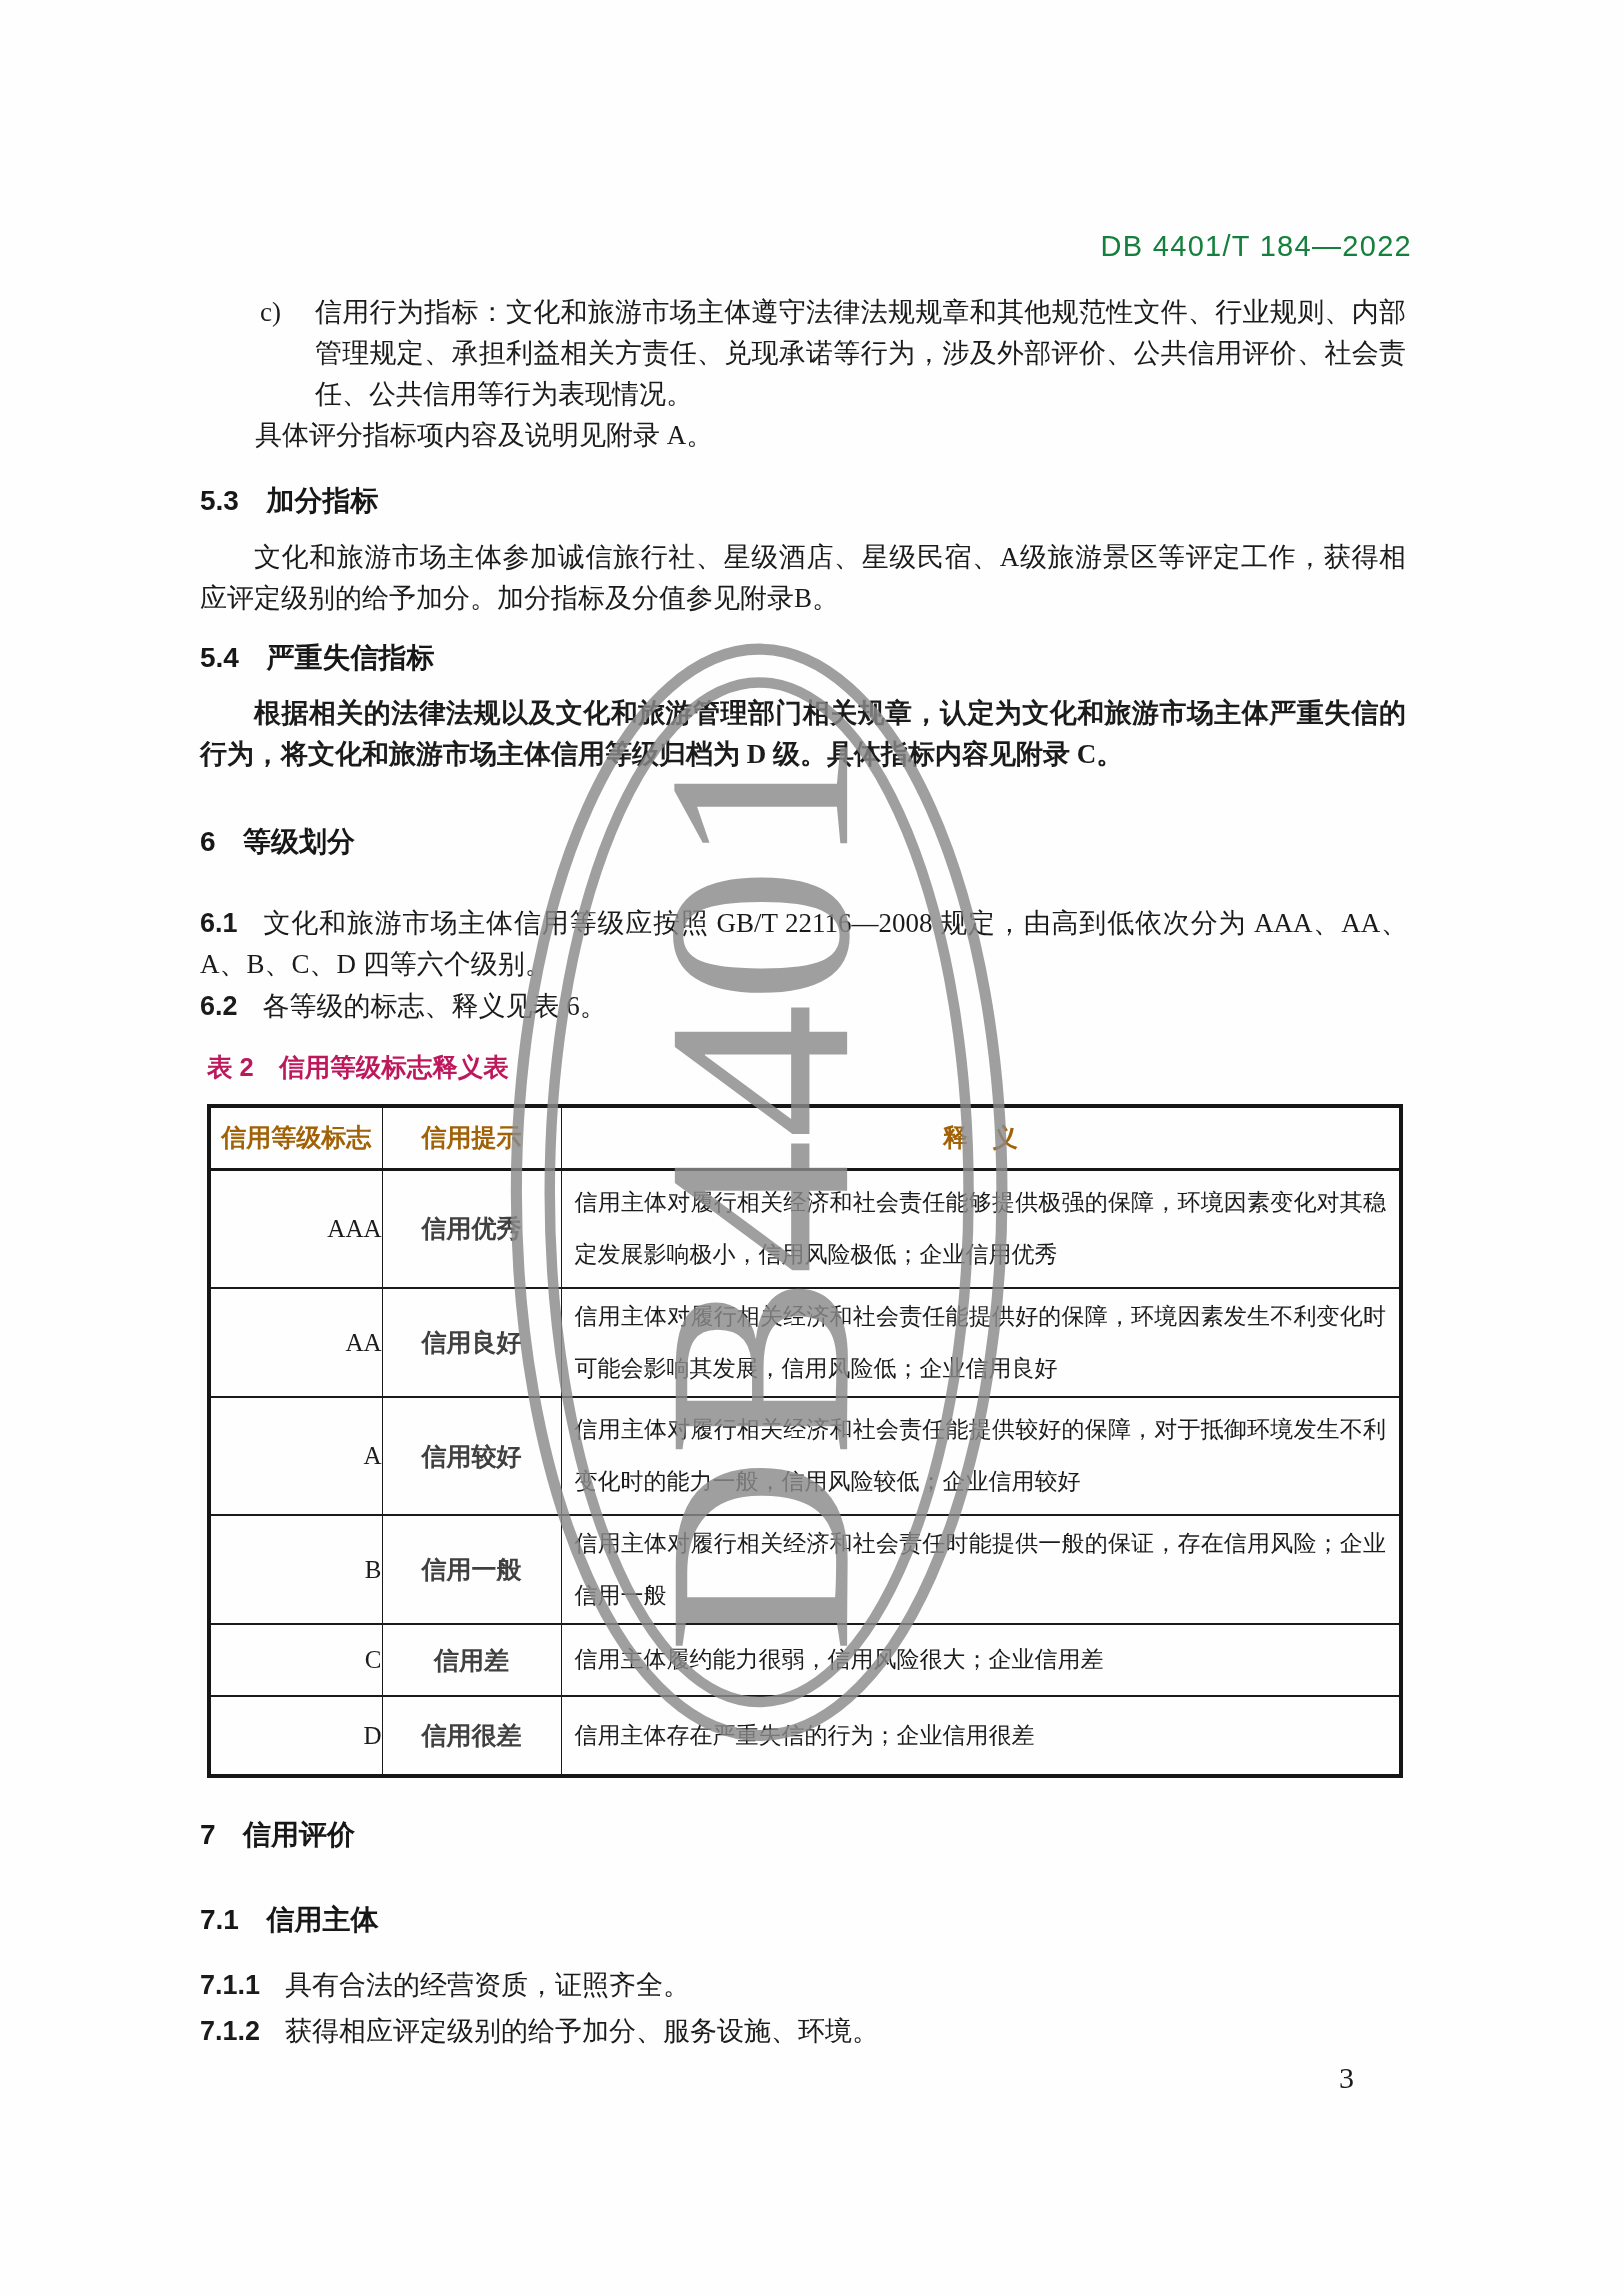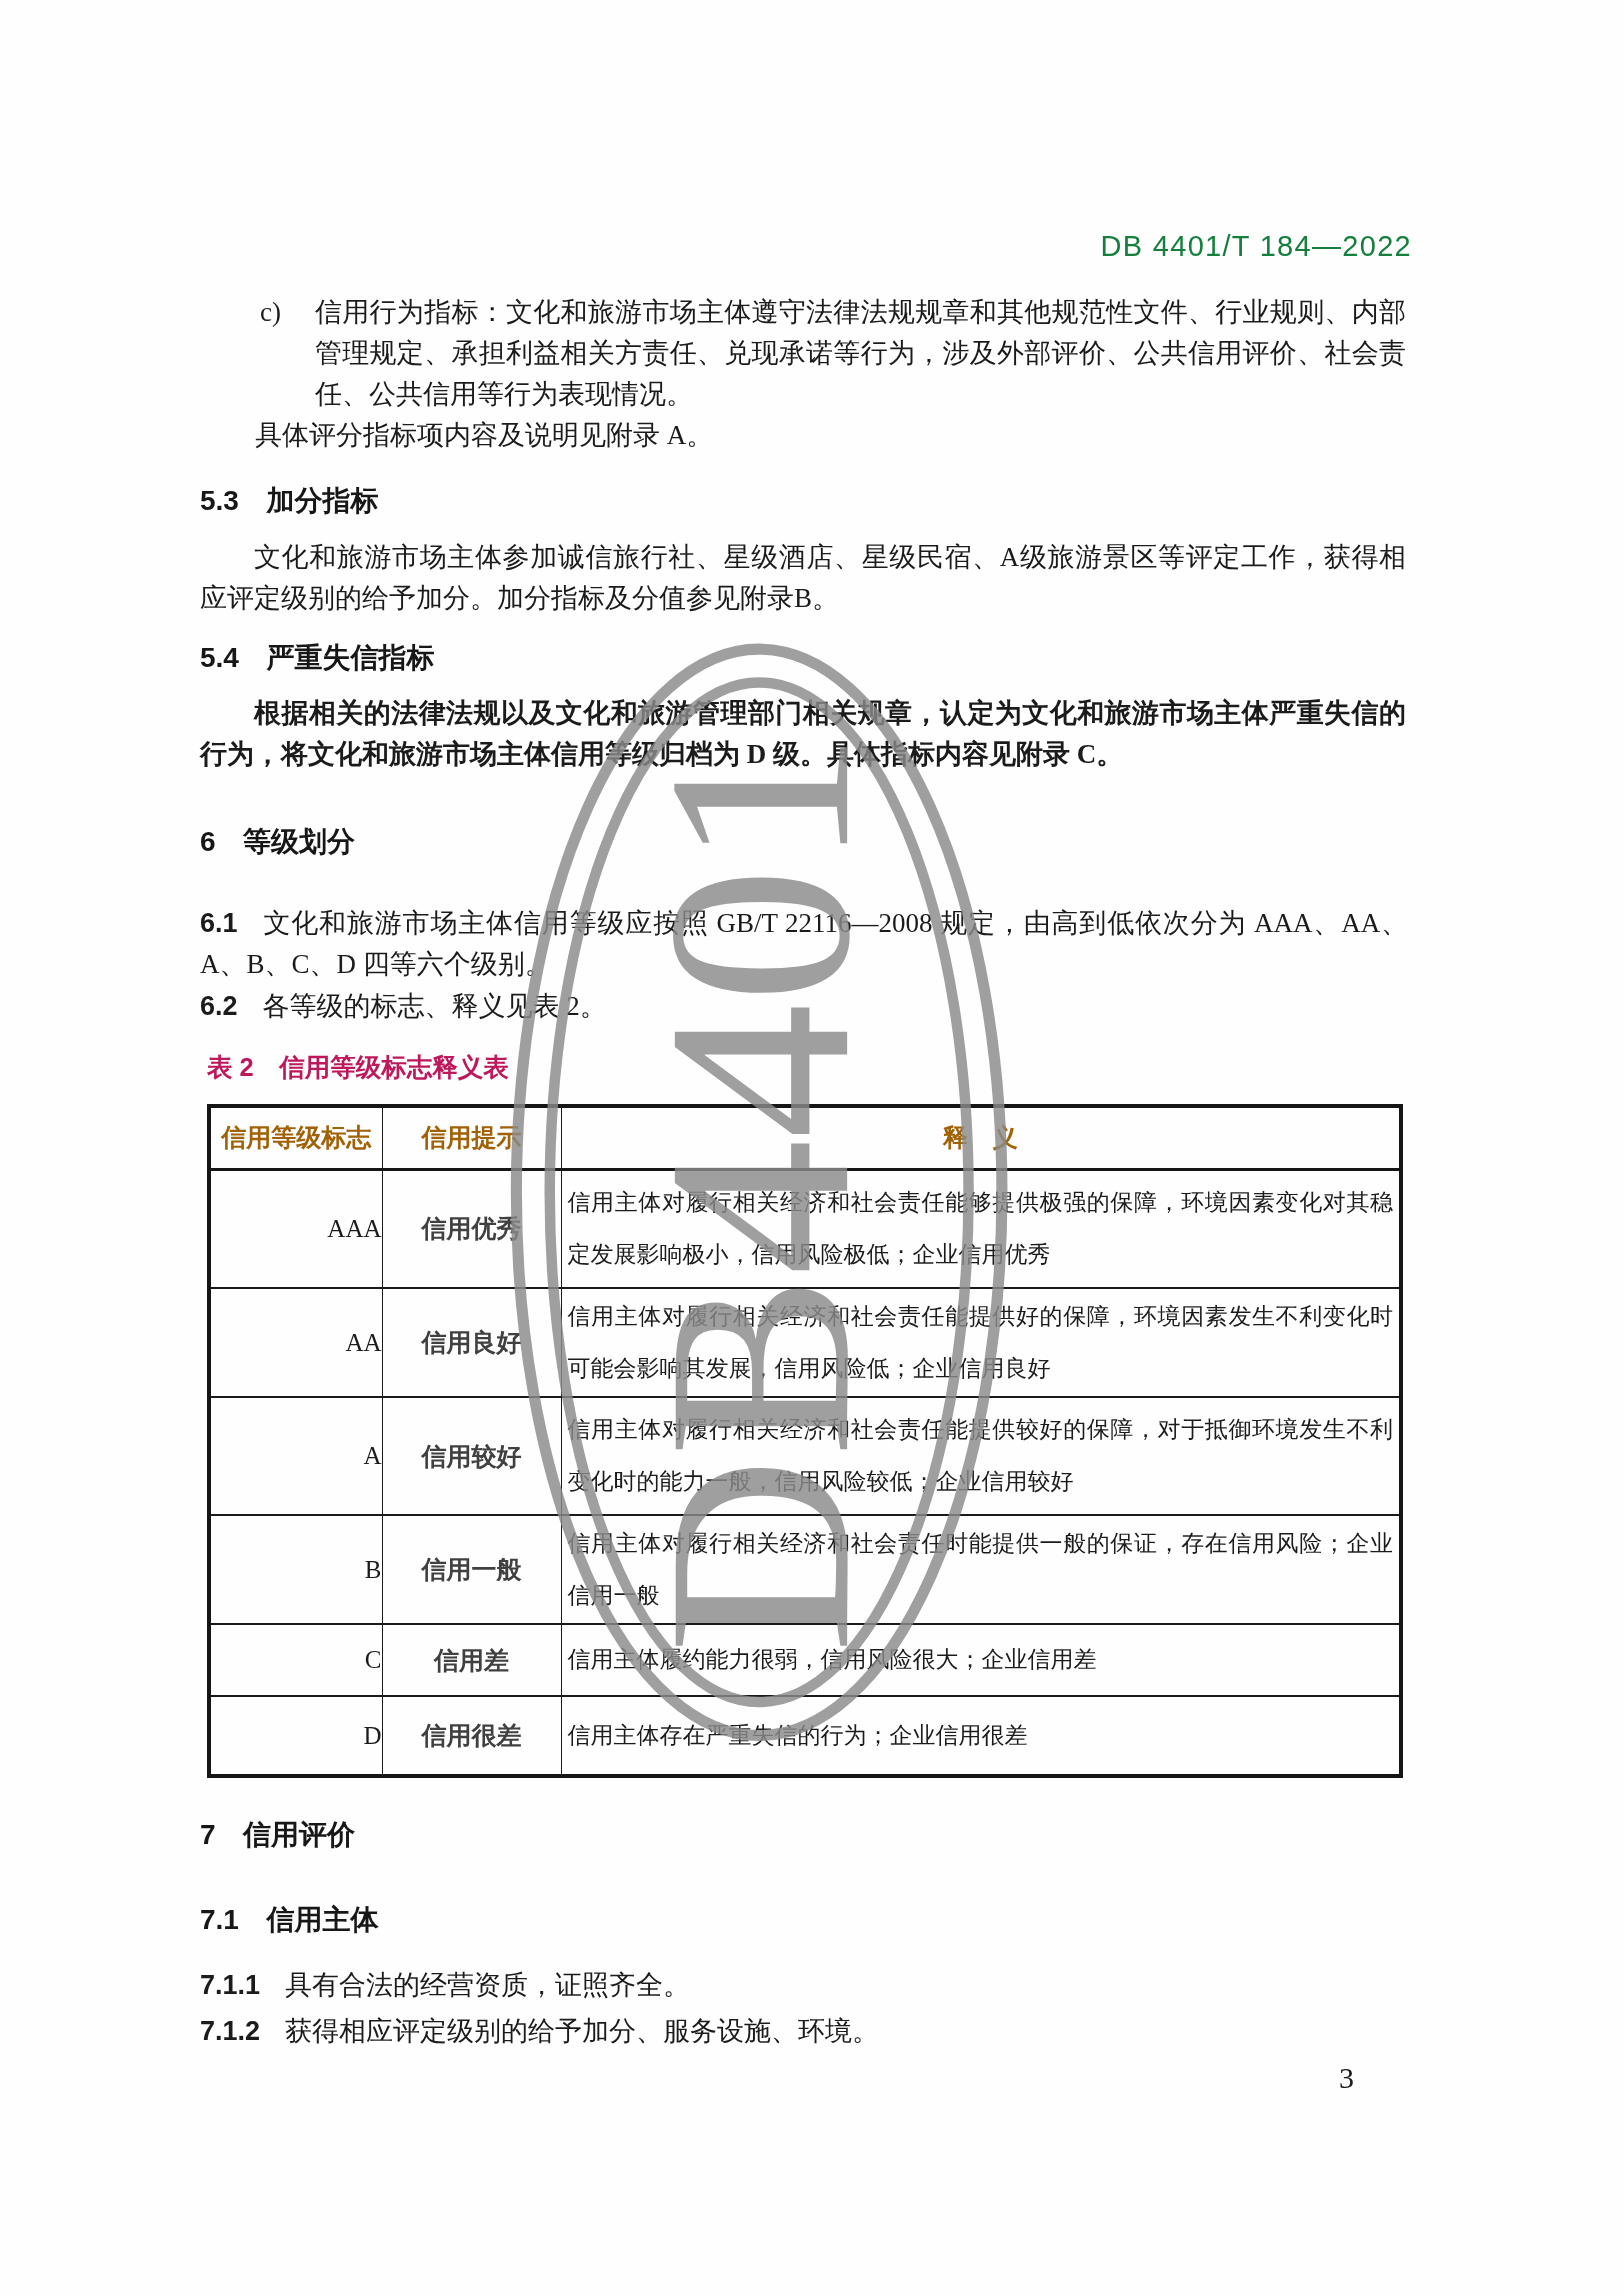--- a/index.html
+++ b/index.html
@@ -81,21 +81,21 @@
     font-weight:bold;font-size:25px;color:#a16207;
     text-align:center;
   }
   .tbl td.grade{font-size:25px;text-align:right;font-family:"Liberation Serif",serif;}
   .tbl td.prompt{
     font-family:"Liberation Sans",sans-serif;
     font-weight:bold;font-size:25px;text-align:center;color:#404040;
   }
   .tbl td.meaning{
     font-size:23px;line-height:52px;
-    padding:0 6px;text-align:justify;
+    padding:0 13px;text-align:justify;
     font-family:"Liberation Serif",serif;
   }
   tr.r0{height:63px;}
   tr.r1{height:119px;}
   tr.r2{height:109px;}
   tr.r3{height:118px;}
   tr.r4{height:109px;}
   tr.r5{height:72px;}
   tr.r6{height:80px;}
 
@@ -134,21 +134,21 @@
 
   <div class="abs h2 s6h">
     <span class="num">6</span><span>等级划分</span>
   </div>
 
   <div class="abs para s61">
     <span class="pnum">6.1</span><span>文化和旅游市场主体信用等级应按照 GB/T 22116—2008 规定，由高到低依次分为 AAA、AA、A、B、C、D 四等六个级别。</span>
   </div>
 
   <div class="abs para s62">
-    <span class="pnum">6.2</span><span>各等级的标志、释义见表 2。</span>
+    <span class="pnum">6.2</span><span>各等级的标志、释义见表 6。</span>
   </div>
 
   <div class="abs tbl-caption">表 2　信用等级标志释义表</div>
 
   <div class="abs tbl-wrap">
     <table class="tbl">
       <colgroup>
           <col class="c1">
           <col class="c2">
           <col class="c3">

